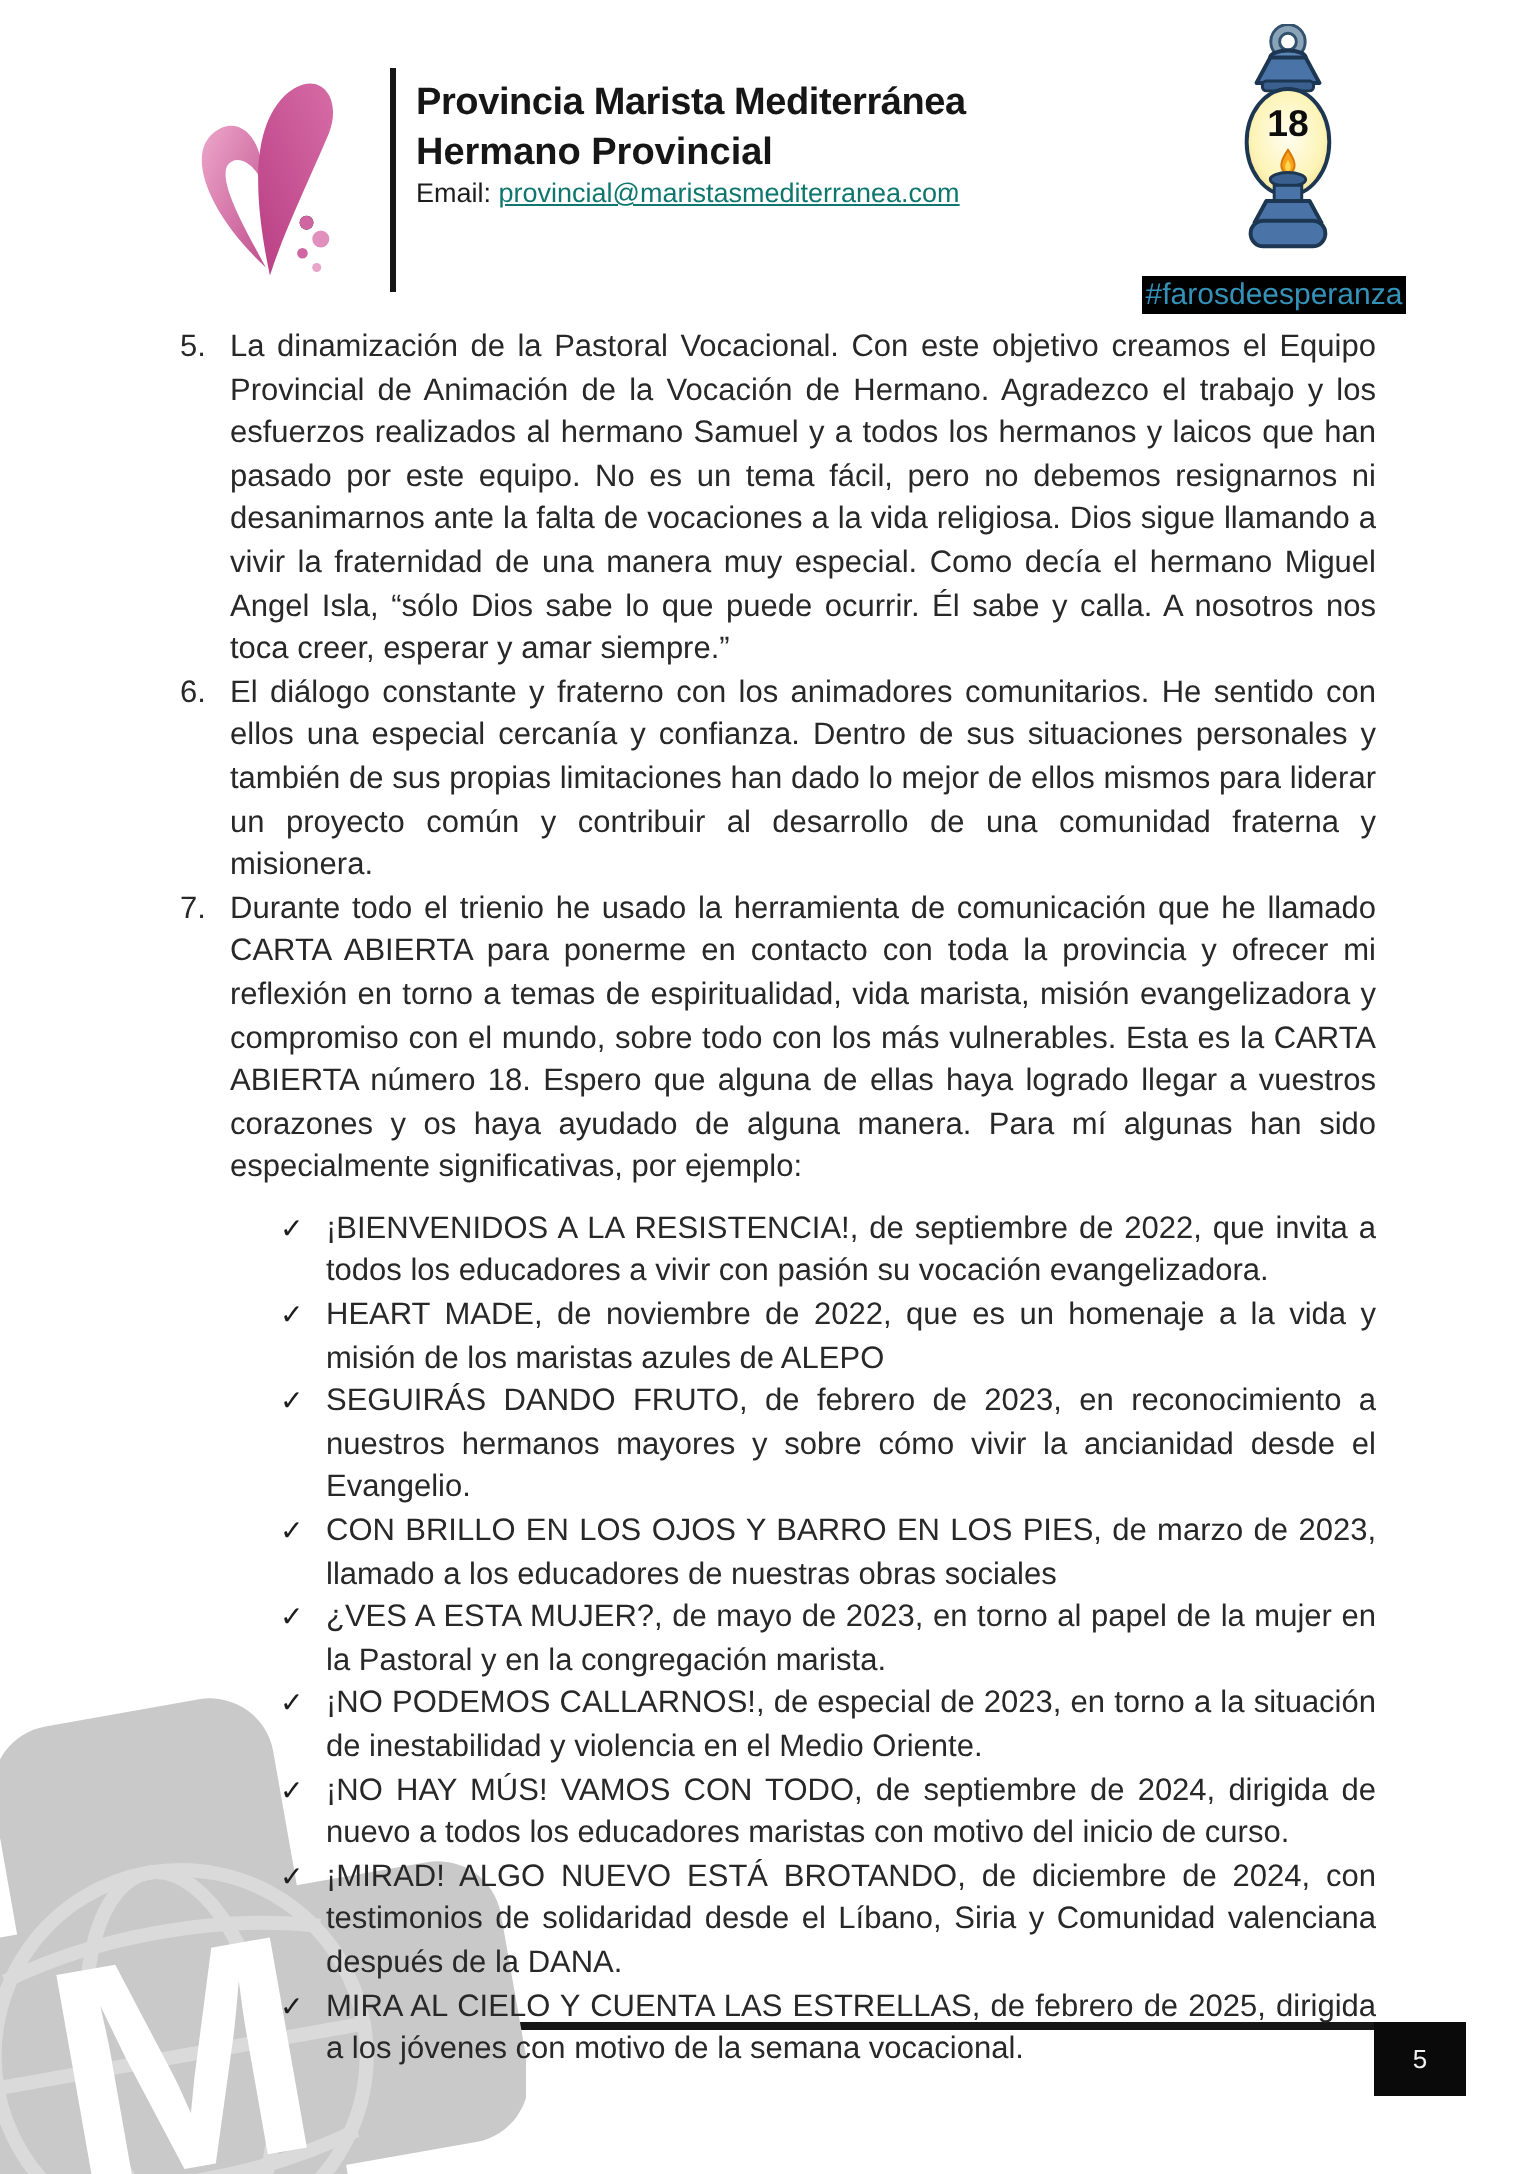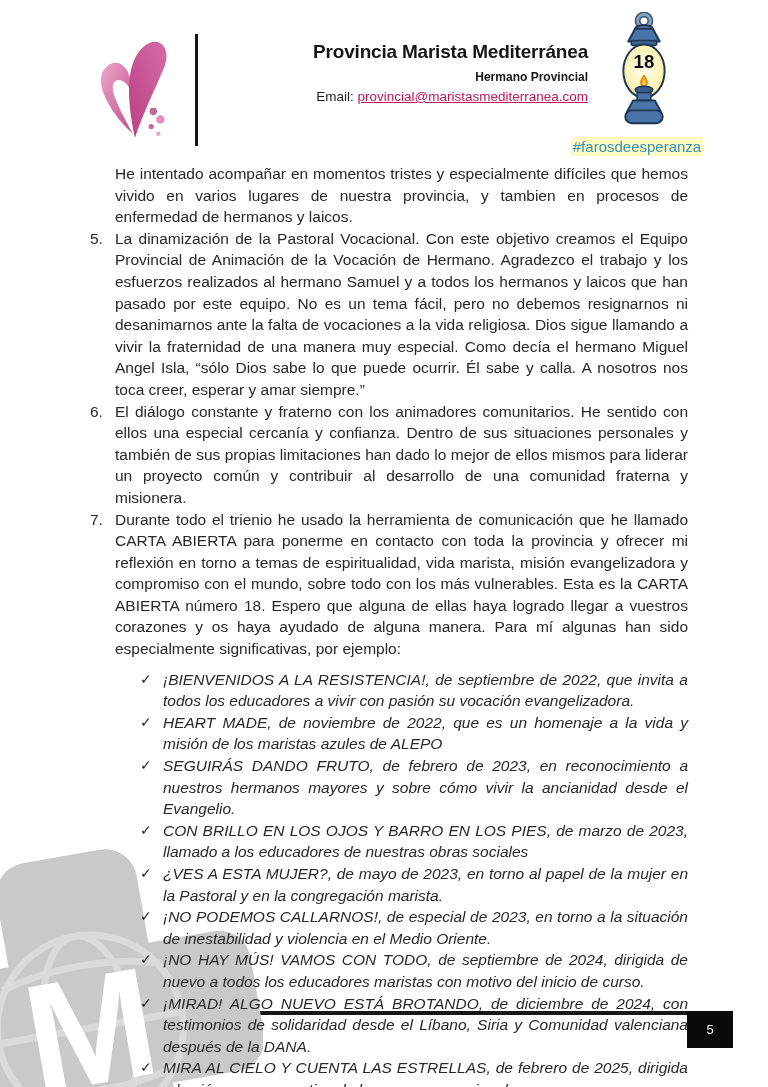--- a/index.html
+++ b/index.html
@@ -3,42 +3,42 @@
 <meta charset="utf-8">
 <style>
   html,body{margin:0;padding:0;background:#ffffff;}
   .page{
     position:relative;width:768px;height:1087px;background:#ffffff;overflow:hidden;
     font-family:"Liberation Sans",sans-serif;color:#262626;
   }
   
   .logo-svg{position:absolute;left:86px;top:28px;width:102px;height:122px;}
   .header-divider{position:absolute;left:195px;top:34px;width:3px;height:112px;background:#161616;}
-  .header-text{position:absolute;left:208px;top:40px;width:380px;text-align:right;}
+  .header-text{position:absolute;left:208px;top:40px;width:380px;}
   .h-title{font-size:19px;font-weight:700;letter-spacing:-0.2px;color:#161616;line-height:24px;}
-  .h-sub{font-size:12px;font-weight:700;color:#161616;line-height:20px;margin-top:3px;}
+  .h-sub{font-size:19px;font-weight:700;color:#161616;line-height:20px;margin-top:3px;}
   .h-line{font-size:13.5px;color:#1c1c1c;line-height:20px;}
-  .h-link{color:#be185d;text-decoration:underline;cursor:pointer;}
+  .h-link{color:#0f766e;text-decoration:underline;cursor:pointer;}
   .lantern-block{position:absolute;left:562px;top:12px;width:150px;text-align:center;}
   .lantern-svg{width:66px;height:120px;margin-left:12px;}
-  .hashtag{margin-top:1px;font-size:15px;color:#3492b8;background:#fef9c3;display:inline-block;padding:0 2px;line-height:19px;}
+  .hashtag{margin-top:1px;font-size:15px;color:#3492b8;background:#000000;display:inline-block;padding:0 2px;line-height:19px;}
   
   .doc-body{
     position:absolute;left:90px;top:163px;width:598px;z-index:2;
     font-size:15.5px;line-height:21.6px;color:#282828;text-align:justify;
   }
   .intro{margin:0 0 0 25px;}
   .num-item{display:flex;}
   .num-col{flex:0 0 25px;text-align:left;}
   .item-text{flex:1;margin:0;}
   .quote{}
   .checklist{list-style:none;margin:9px 0 0 50px;padding:0;}
   .checklist li{display:flex;}
   .check-glyph{flex:0 0 23px;font-size:14px;color:#1d1d1d;}
-  .cl-text{flex:1;font-style:italic;}
+  .cl-text{flex:1;}
   
   .watermark{position:absolute;left:-82px;top:846px;width:345px;height:360px;z-index:1;pointer-events:none;}
   
   .footer-line{position:absolute;left:240px;top:1011px;width:447px;height:4px;background:#161616;}
   .page-num-box{
     position:absolute;left:687px;top:1011px;width:46px;height:37px;background:#0a0a0a;
     display:flex;align-items:center;justify-content:center;color:#f2f2f2;font-size:13px;
   }
 </style>
 </head>
@@ -110,21 +110,20 @@
       <ellipse cx="34" cy="79" rx="9" ry="3.5" fill="#3a608f" stroke="#1d3753" stroke-width="1.5"></ellipse>
       <rect x="27" y="82" width="14" height="8" fill="#4a74a8" stroke="#1d3753" stroke-width="1.5"></rect>
       <path d="M23,90 h22 l6,11 h-34 z" fill="#4a74a8" stroke="#1d3753" stroke-width="2" stroke-linejoin="round"></path>
       <rect x="15" y="100" width="38" height="13" rx="6.5" fill="#4a74a8" stroke="#1d3753" stroke-width="2"></rect>
     </svg>
     <div><span class="hashtag">#farosdeesperanza</span></div>
   </div>
 
   <main class="doc-body">
 
-    <p class="intro">He intentado acompañar en momentos tristes y especialmente difíciles que hemos vivido en varios lugares de nuestra provincia, y tambien en procesos de enfermedad de hermanos y laicos.</p>
 
     <div class="num-item">
       <span class="num-col">5.</span>
       <p class="item-text"><span>La dinamización de la Pastoral Vocacional. Con este objetivo creamos el Equipo Provincial de Animación de la Vocación de Hermano. Agradezco el trabajo y los esfuerzos realizados al hermano Samuel y a todos los hermanos y laicos que han pasado por este equipo. No es un tema fácil, pero no debemos resignarnos ni desanimarnos ante la falta de vocaciones a la vida religiosa. Dios sigue llamando a vivir la fraternidad de una manera muy especial. Como decía el hermano Miguel Angel Isla, </span><span class="quote">“sólo Dios sabe lo que puede ocurrir. Él sabe y calla. A nosotros nos toca creer, esperar y amar siempre.”</span></p>
     </div>
 
     <div class="num-item">
       <span class="num-col">6.</span>
       <p class="item-text"><span>El diálogo constante y fraterno con los animadores comunitarios. He sentido con ellos una especial cercanía y confianza. Dentro de sus situaciones personales y también de sus propias limitaciones han dado lo mejor de ellos mismos para liderar un proyecto común y contribuir al desarrollo de una comunidad fraterna y misionera.</span><span class="quote"></span></p>
     </div>

